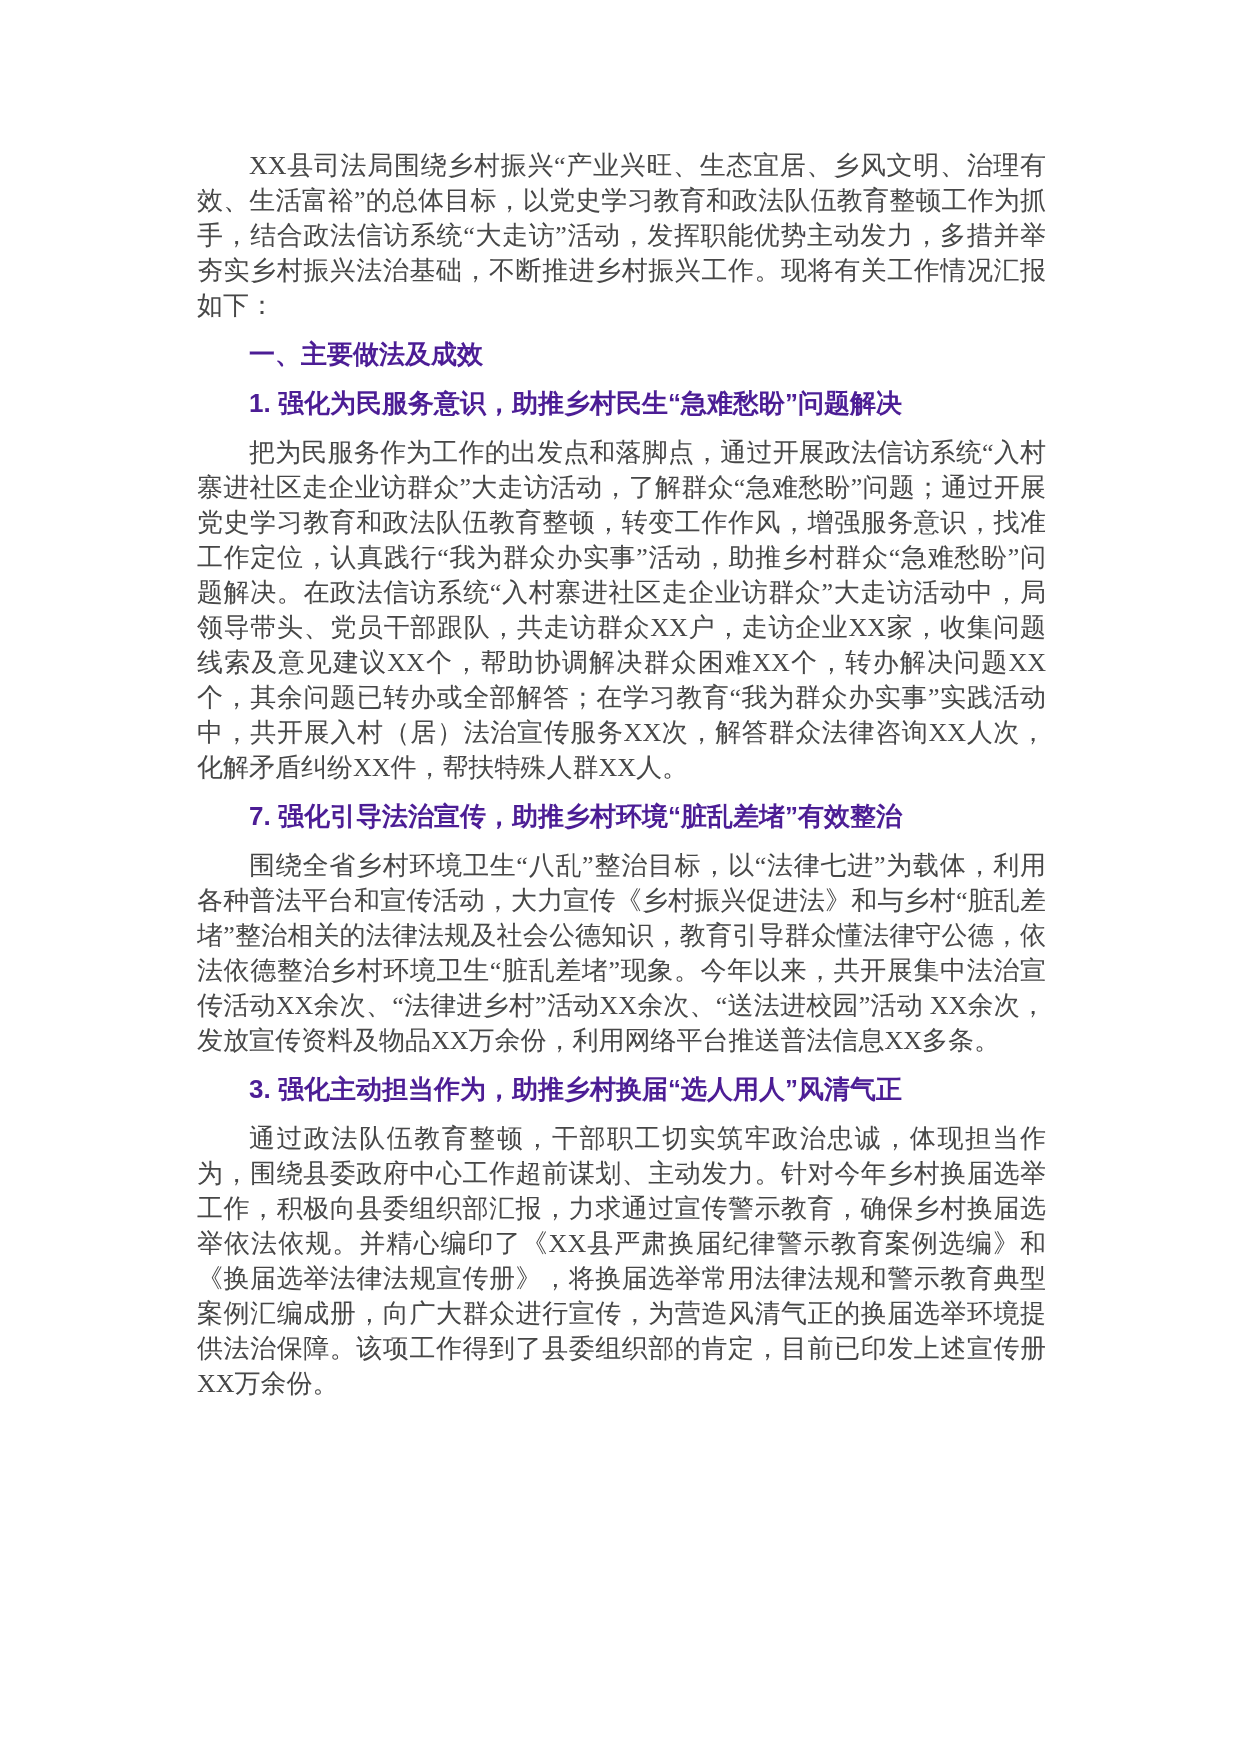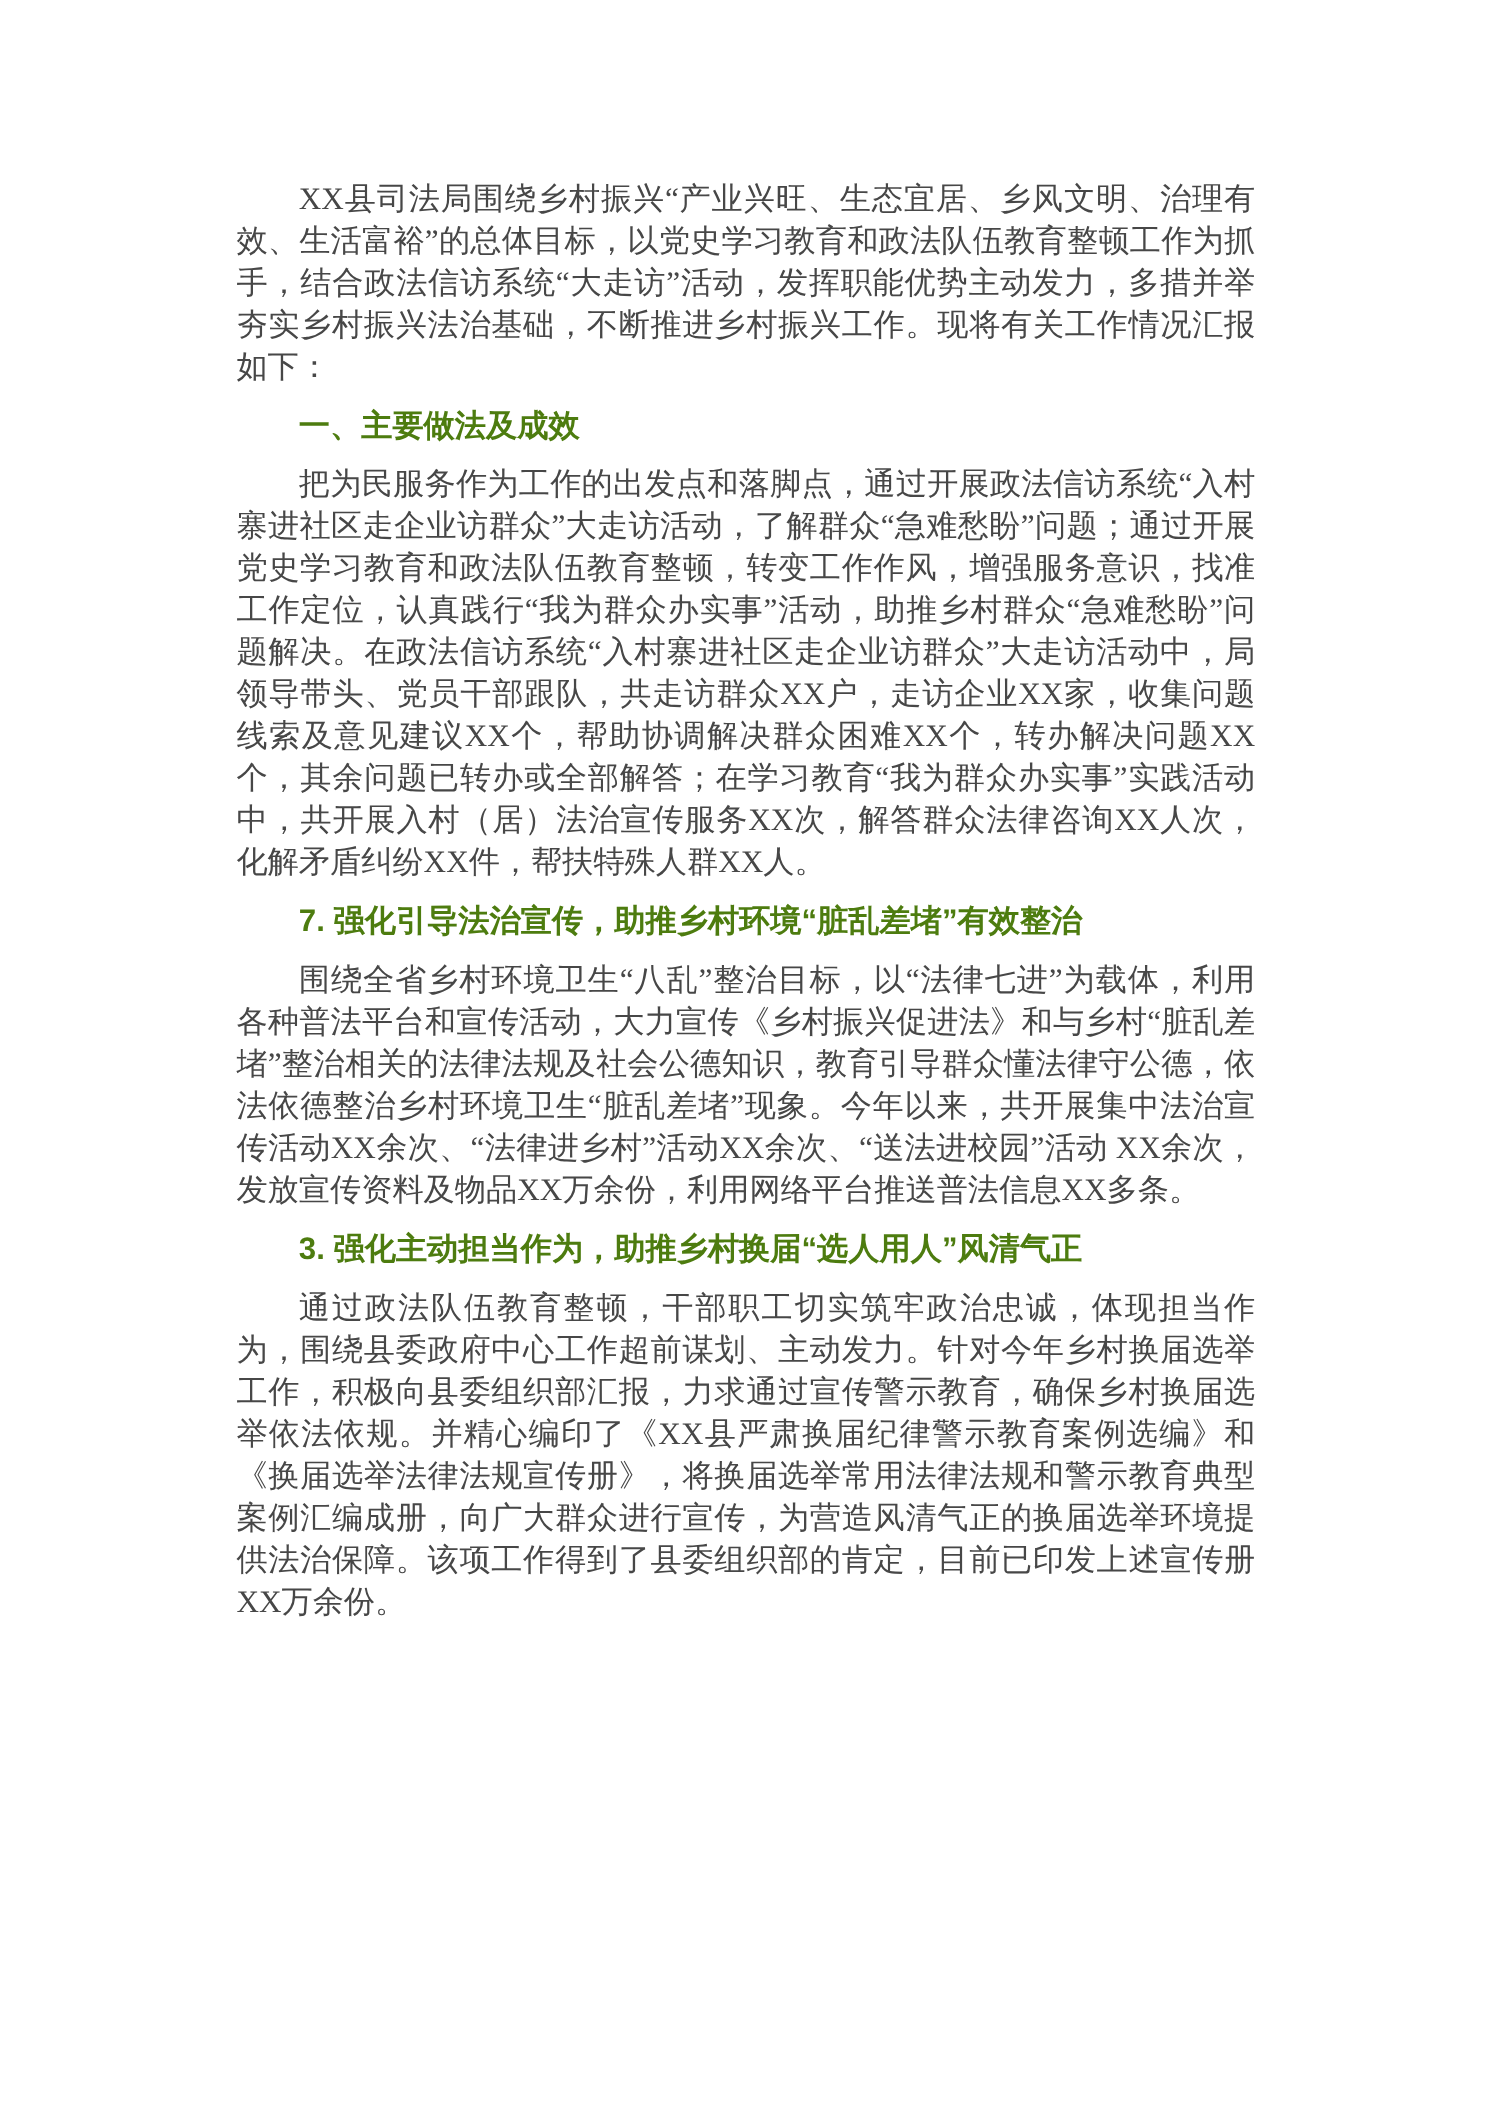--- a/index.html
+++ b/index.html
@@ -26,36 +26,37 @@
   }
   .doc p.body-para {
     margin: 0;
     text-indent: 2em;
   }
   .doc .heading {
     font-family: "Liberation Sans", "DejaVu Sans", sans-serif;
     font-weight: bold;
     font-size: 26px;
     line-height: 35px;
-    color: #4d7c0f;
+    color: #4c1d95;
     margin: 14px 0 14px 0;
     text-indent: 2em;
     text-align: left;
   }
 </style>
 </head>
 <body>
 
 <div class="page">
   <div class="doc">
 
     <p class="body-para">XX县司法局围绕乡村振兴“产业兴旺、生态宜居、乡风文明、治理有效、生活富裕”的总体目标，以党史学习教育和政法队伍教育整顿工作为抓手，结合政法信访系统“大走访”活动，发挥职能优势主动发力，多措并举夯实乡村振兴法治基础，不断推进乡村振兴工作。现将有关工作情况汇报如下：</p>
 
     <div class="heading">一、主要做法及成效</div>
 
+    <div class="heading">1. 强化为民服务意识，助推乡村民生“急难愁盼”问题解决</div>
 
     <p class="body-para">把为民服务作为工作的出发点和落脚点，通过开展政法信访系统“入村寨进社区走企业访群众”大走访活动，了解群众“急难愁盼”问题；通过开展党史学习教育和政法队伍教育整顿，转变工作作风，增强服务意识，找准工作定位，认真践行“我为群众办实事”活动，助推乡村群众“急难愁盼”问题解决。在政法信访系统“入村寨进社区走企业访群众”大走访活动中，局领导带头、党员干部跟队，共走访群众XX户，走访企业XX家，收集问题线索及意见建议XX个，帮助协调解决群众困难XX个，转办解决问题XX个，其余问题已转办或全部解答；在学习教育“我为群众办实事”实践活动中，共开展入村（居）法治宣传服务XX次，解答群众法律咨询XX人次，化解矛盾纠纷XX件，帮扶特殊人群XX人。</p>
 
     <div class="heading">7. 强化引导法治宣传，助推乡村环境“脏乱差堵”有效整治</div>
 
     <p class="body-para">围绕全省乡村环境卫生“八乱”整治目标，以“法律七进”为载体，利用各种普法平台和宣传活动，大力宣传《乡村振兴促进法》和与乡村“脏乱差堵”整治相关的法律法规及社会公德知识，教育引导群众懂法律守公德，依法依德整治乡村环境卫生“脏乱差堵”现象。今年以来，共开展集中法治宣传活动XX余次、“法律进乡村”活动XX余次、“送法进校园”活动 XX余次，发放宣传资料及物品XX万余份，利用网络平台推送普法信息XX多条。</p>
 
     <div class="heading">3. 强化主动担当作为，助推乡村换届“选人用人”风清气正</div>
 
     <p class="body-para">通过政法队伍教育整顿，干部职工切实筑牢政治忠诚，体现担当作为，围绕县委政府中心工作超前谋划、主动发力。针对今年乡村换届选举工作，积极向县委组织部汇报，力求通过宣传警示教育，确保乡村换届选举依法依规。并精心编印了《XX县严肃换届纪律警示教育案例选编》和《换届选举法律法规宣传册》，将换届选举常用法律法规和警示教育典型案例汇编成册，向广大群众进行宣传，为营造风清气正的换届选举环境提供法治保障。该项工作得到了县委组织部的肯定，目前已印发上述宣传册XX万余份。</p>

